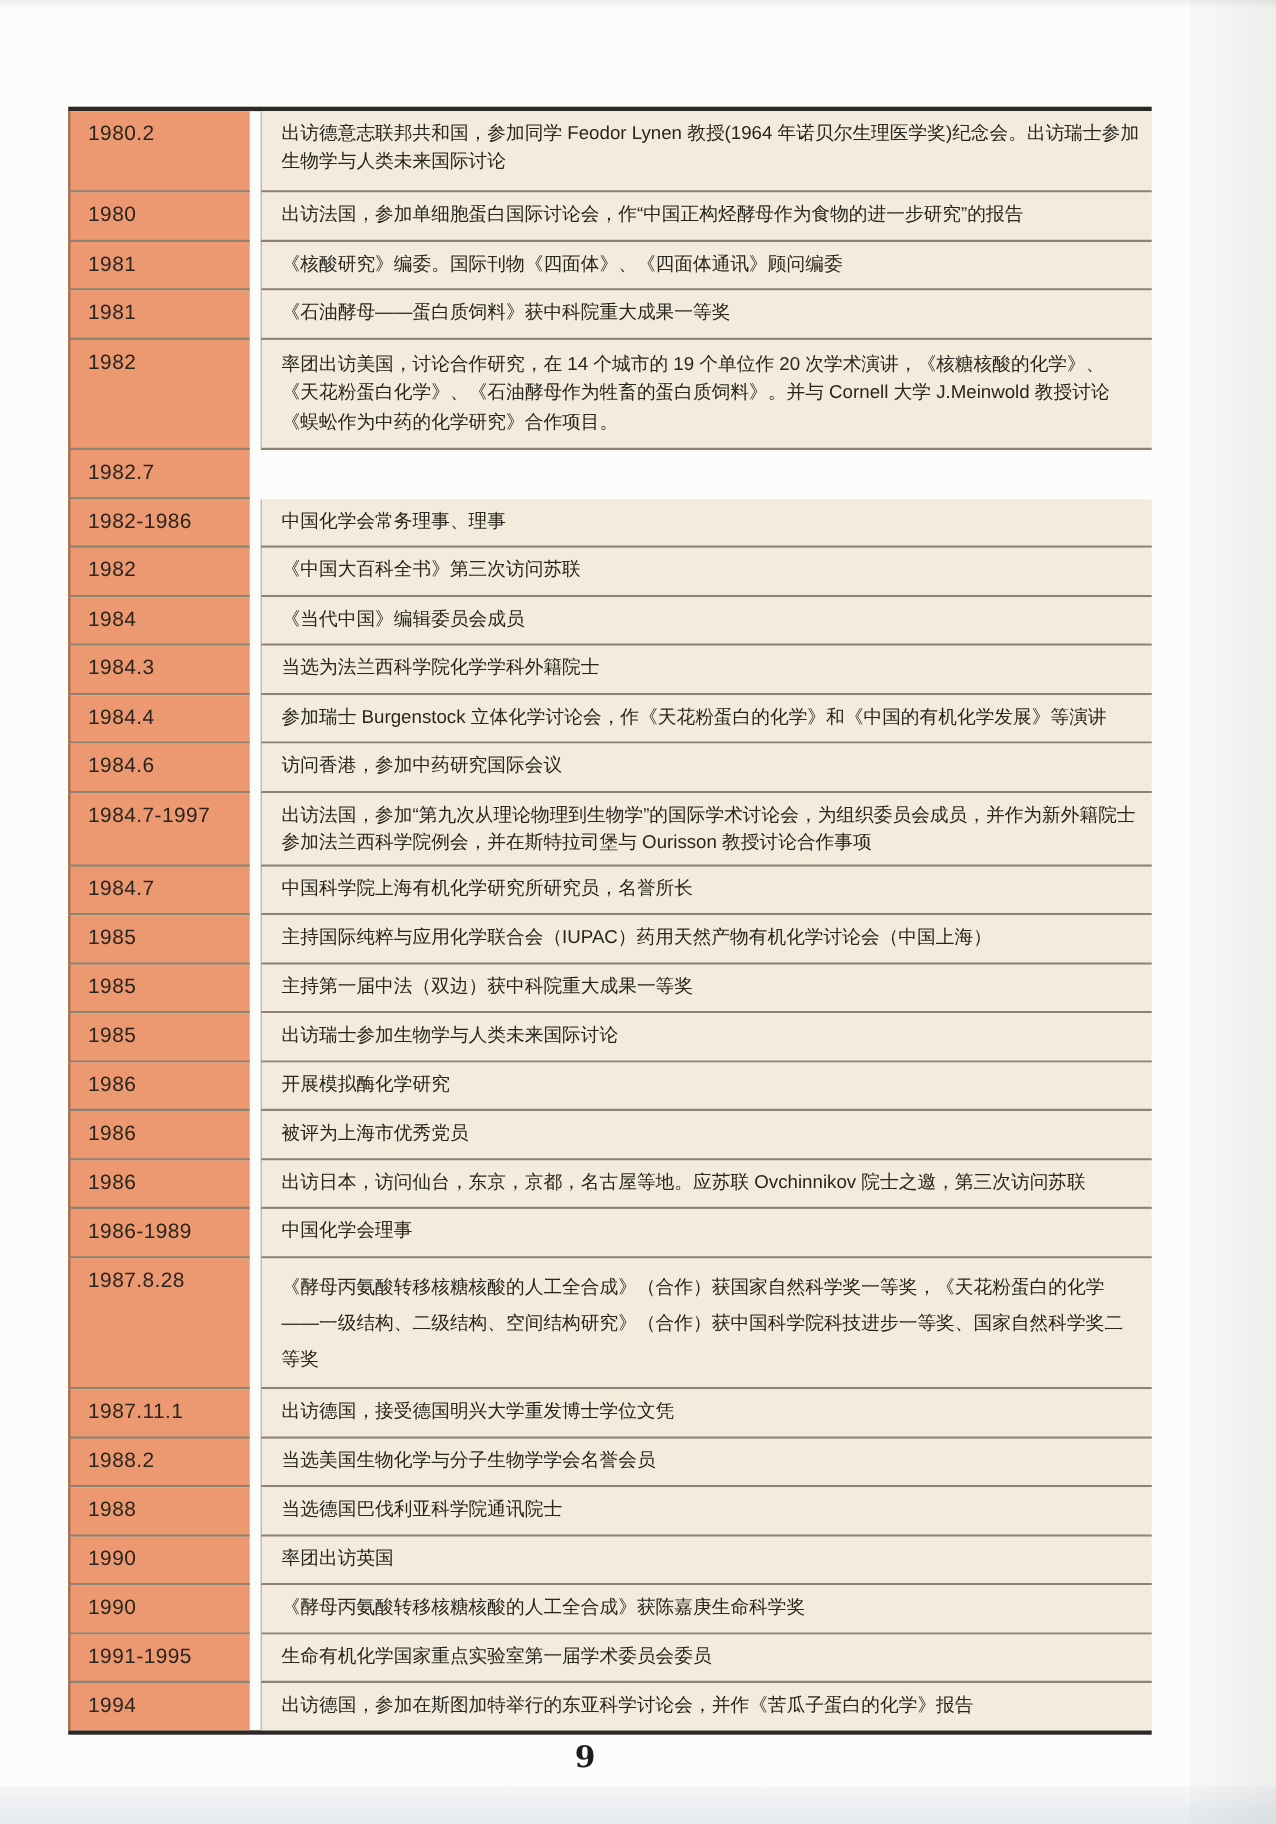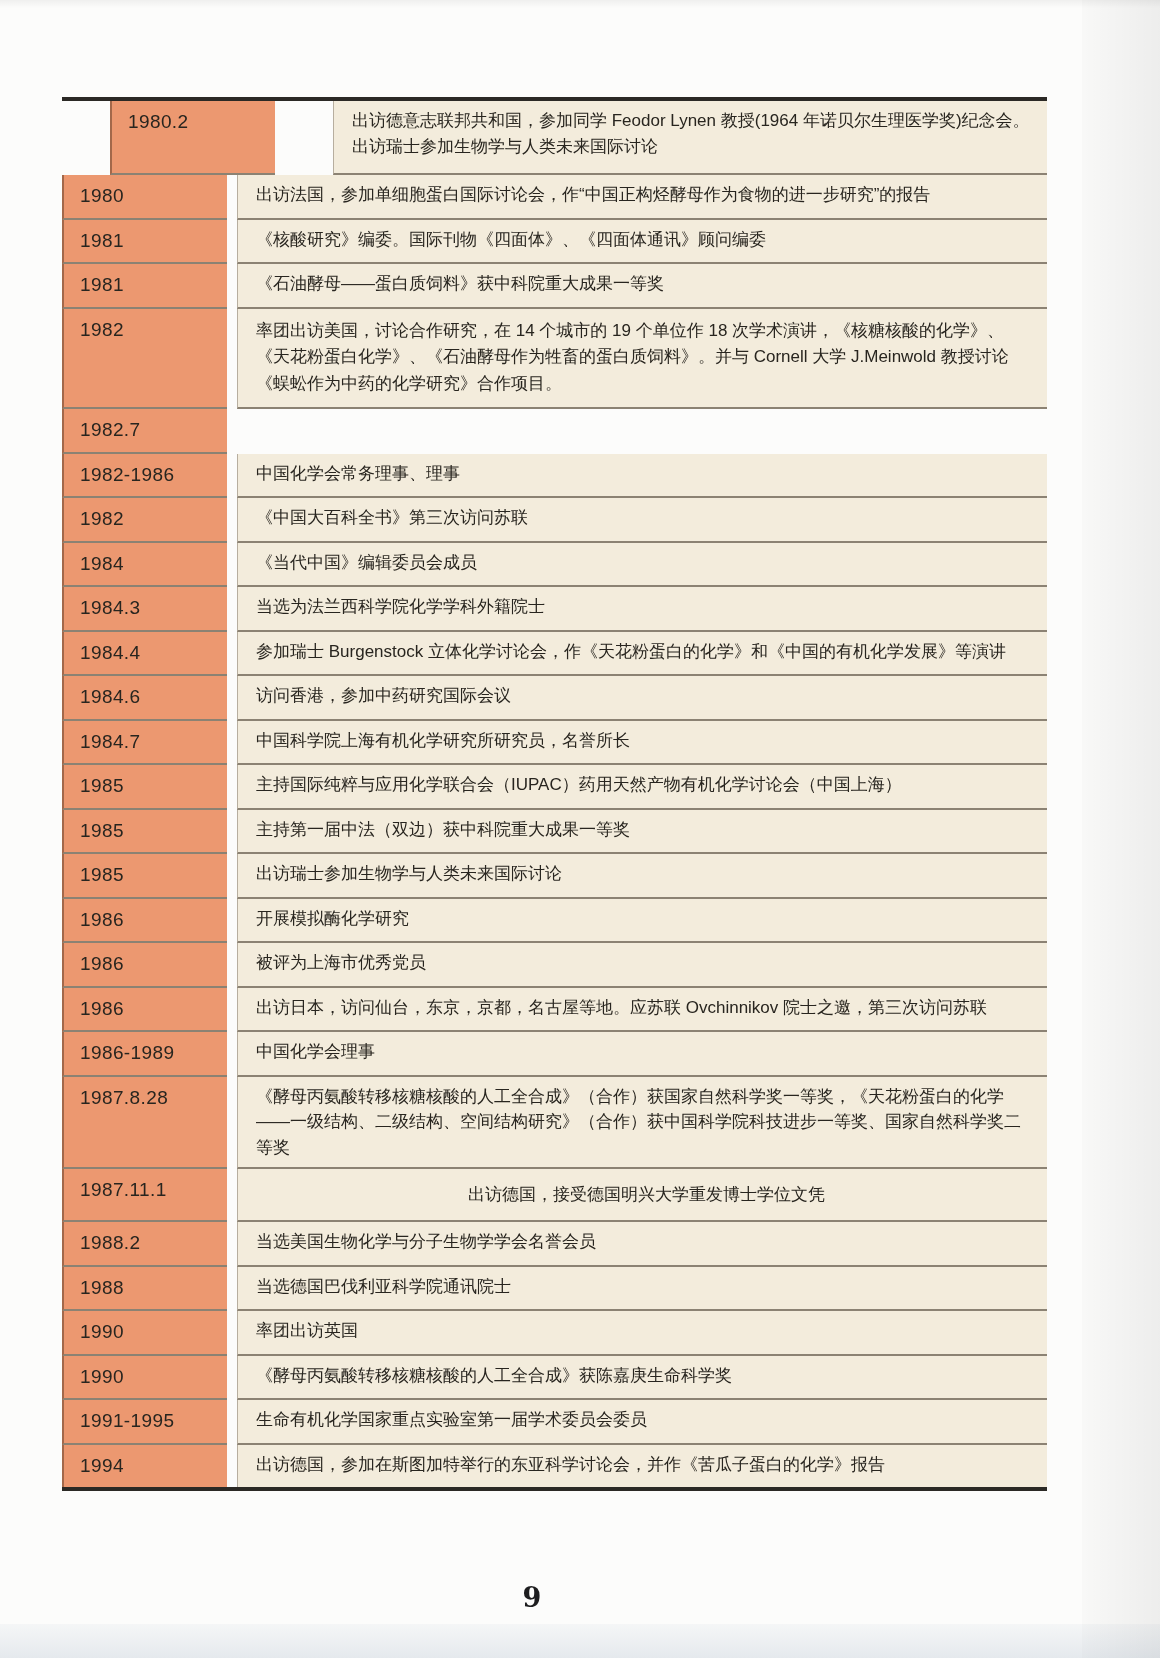--- a/index.html
+++ b/index.html
@@ -84,27 +84,25 @@
   .row:nth-child(5) .desc {
     line-height: 1.58;
     padding-top: 9px;
     padding-bottom: 9px;
   }
   
   .row:nth-child(22) .desc {
     line-height: 1.95;
     padding-top: 9px;
     padding-bottom: 9px;
-    text-align: center;
   }
   
   .row:nth-child(1) .desc,
   .row:nth-child(1) .date {
     padding-bottom: 14px;
-    margin-left: 48px;
   }
 
   .page-number {
     position: absolute;
     left: 62px;
     top: 1582px;
     width: 940px;
     text-align: center;
     font-family: "DejaVu Serif", "Liberation Serif", serif;
     font-weight: bold;
@@ -142,21 +140,21 @@
 
   <div class="row">
     <div class="cell date">1981</div>
     <div class="col-gap"></div>
     <div class="cell desc">《石油酵母——蛋白质饲料》获中科院重大成果一等奖</div>
   </div>
 
   <div class="row">
     <div class="cell date">1982</div>
     <div class="col-gap"></div>
-    <div class="cell desc">率团出访美国，讨论合作研究，在 14 个城市的 19 个单位作 18 次学术演讲，《核糖核酸的化学》、《天花粉蛋白化学》、《石油酵母作为牲畜的蛋白质饲料》。并与 Cornell 大学 J.Meinwold 教授讨论《蜈蚣作为中药的化学研究》合作项目。</div>
+    <div class="cell desc">率团出访美国，讨论合作研究，在 14 个城市的 19 个单位作 20 次学术演讲，《核糖核酸的化学》、《天花粉蛋白化学》、《石油酵母作为牲畜的蛋白质饲料》。并与 Cornell 大学 J.Meinwold 教授讨论《蜈蚣作为中药的化学研究》合作项目。</div>
   </div>
 
   <div class="row">
     <div class="cell date">1982.7</div>
     <div class="col-gap"></div>
   </div>
 
   <div class="row">
     <div class="cell date">1982-1986</div>
     <div class="col-gap"></div>
@@ -186,20 +184,25 @@
     <div class="col-gap"></div>
     <div class="cell desc">参加瑞士 Burgenstock 立体化学讨论会，作《天花粉蛋白的化学》和《中国的有机化学发展》等演讲</div>
   </div>
 
   <div class="row">
     <div class="cell date">1984.6</div>
     <div class="col-gap"></div>
     <div class="cell desc">访问香港，参加中药研究国际会议</div>
   </div>
 
+  <div class="row">
+    <div class="cell date">1984.7-1997</div>
+    <div class="col-gap"></div>
+    <div class="cell desc">出访法国，参加“第九次从理论物理到生物学”的国际学术讨论会，为组织委员会成员，并作为新外籍院士参加法兰西科学院例会，并在斯特拉司堡与 Ourisson 教授讨论合作事项</div>
+  </div>
 
   <div class="row">
     <div class="cell date">1984.7</div>
     <div class="col-gap"></div>
     <div class="cell desc">中国科学院上海有机化学研究所研究员，名誉所长</div>
   </div>
 
   <div class="row">
     <div class="cell date">1985</div>
     <div class="col-gap"></div>

